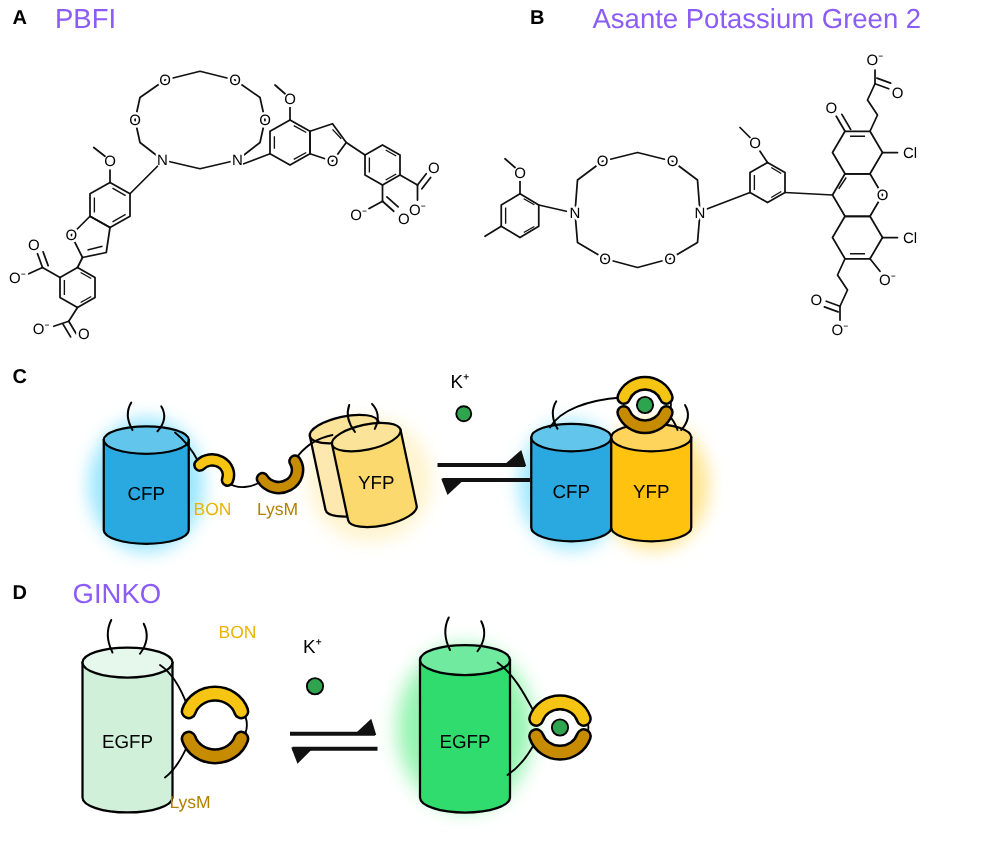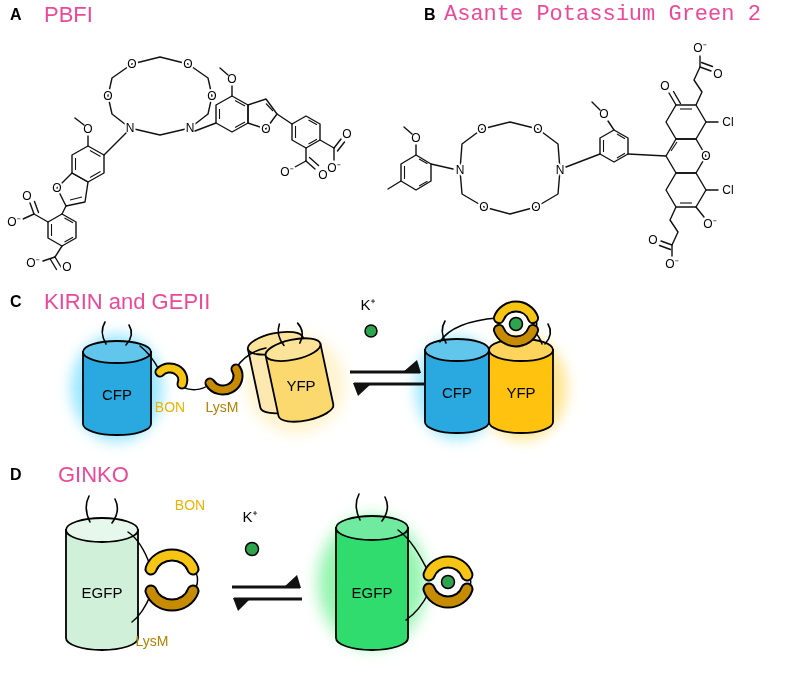--- a/index.html
+++ b/index.html
@@ -1,19 +1,19 @@
 <!DOCTYPE html>
 <html><head>
 <meta charset="utf-8">
 <style>
   html,body{margin:0;padding:0;background:#fff;}
   #canvas{position:relative;width:794px;height:682px;background:#ffffff;overflow:hidden;
           font-family:"Liberation Sans",sans-serif;}
   .tag{position:absolute;font-weight:bold;font-size:16px;color:#000;}
-  .title{position:absolute;font-size:22px;color:#ec4899;}
+  .title{position:absolute;font-size:22px;color:#8b5cf6;}
   svg{position:absolute;overflow:visible;}
   .ring{fill:none;stroke:#111;stroke-width:1.4;stroke-linejoin:round;}
   .bond{stroke:#111;stroke-width:1.4;fill:none;stroke-linecap:round;}
   .tick{stroke:#111;stroke-width:1.1;}
   .atom{font-family:"Liberation Sans",sans-serif;font-size:12px;fill:#000;text-anchor:middle;
         dominant-baseline:central;paint-order:stroke;stroke:#ffffff;stroke-width:4px;stroke-linejoin:round;}
   .cyl{stroke:#000;stroke-width:1.8;}
   .cyl-label{font-size:15px;fill:#000;text-anchor:middle;}
   .tag-label{font-size:14px;text-anchor:middle;}
   .kion{font-size:15px;fill:#000;text-anchor:middle;}
@@ -25,23 +25,22 @@
   .barb{fill:#111;}
 </style>
 </head>
 <body>
 
 <div id="canvas">
 
   <div class="tag" style="left:10px;top:6px;">A</div>
   <div class="title" style="left:44px;top:2px;">PBFI</div>
   <div class="tag" style="left:424px;top:6px;">B</div>
-  <div class="title" style="left:444px;top:2px;font-family:Liberation Mono, monospace;">Asante Potassium Green 2</div>
+  <div class="title" style="left:474px;top:2px;">Asante Potassium Green 2</div>
   <div class="tag" style="left:10px;top:293px;">C</div>
-  <div class="title" style="left:44px;top:289px;">KIRIN and GEPII</div>
   <div class="tag" style="left:10px;top:466px;">D</div>
   <div class="title" style="left:58px;top:462px;">GINKO</div>
 
   <svg style="left:0;top:26px;" width="360" height="246" viewBox="0 0 360 246">
     <g>
       <polygon class="ring" points="132,38 160,31 188,38 208,52 212,70 208,88 190,102 160,109 130,102 112,88 108,70 112,52"></polygon>
       <text class="atom" x="132" y="38">O</text>
       <text class="atom" x="188" y="38">O</text>
       <text class="atom" x="108" y="70">O</text>
       <text class="atom" x="212" y="70">O</text>

